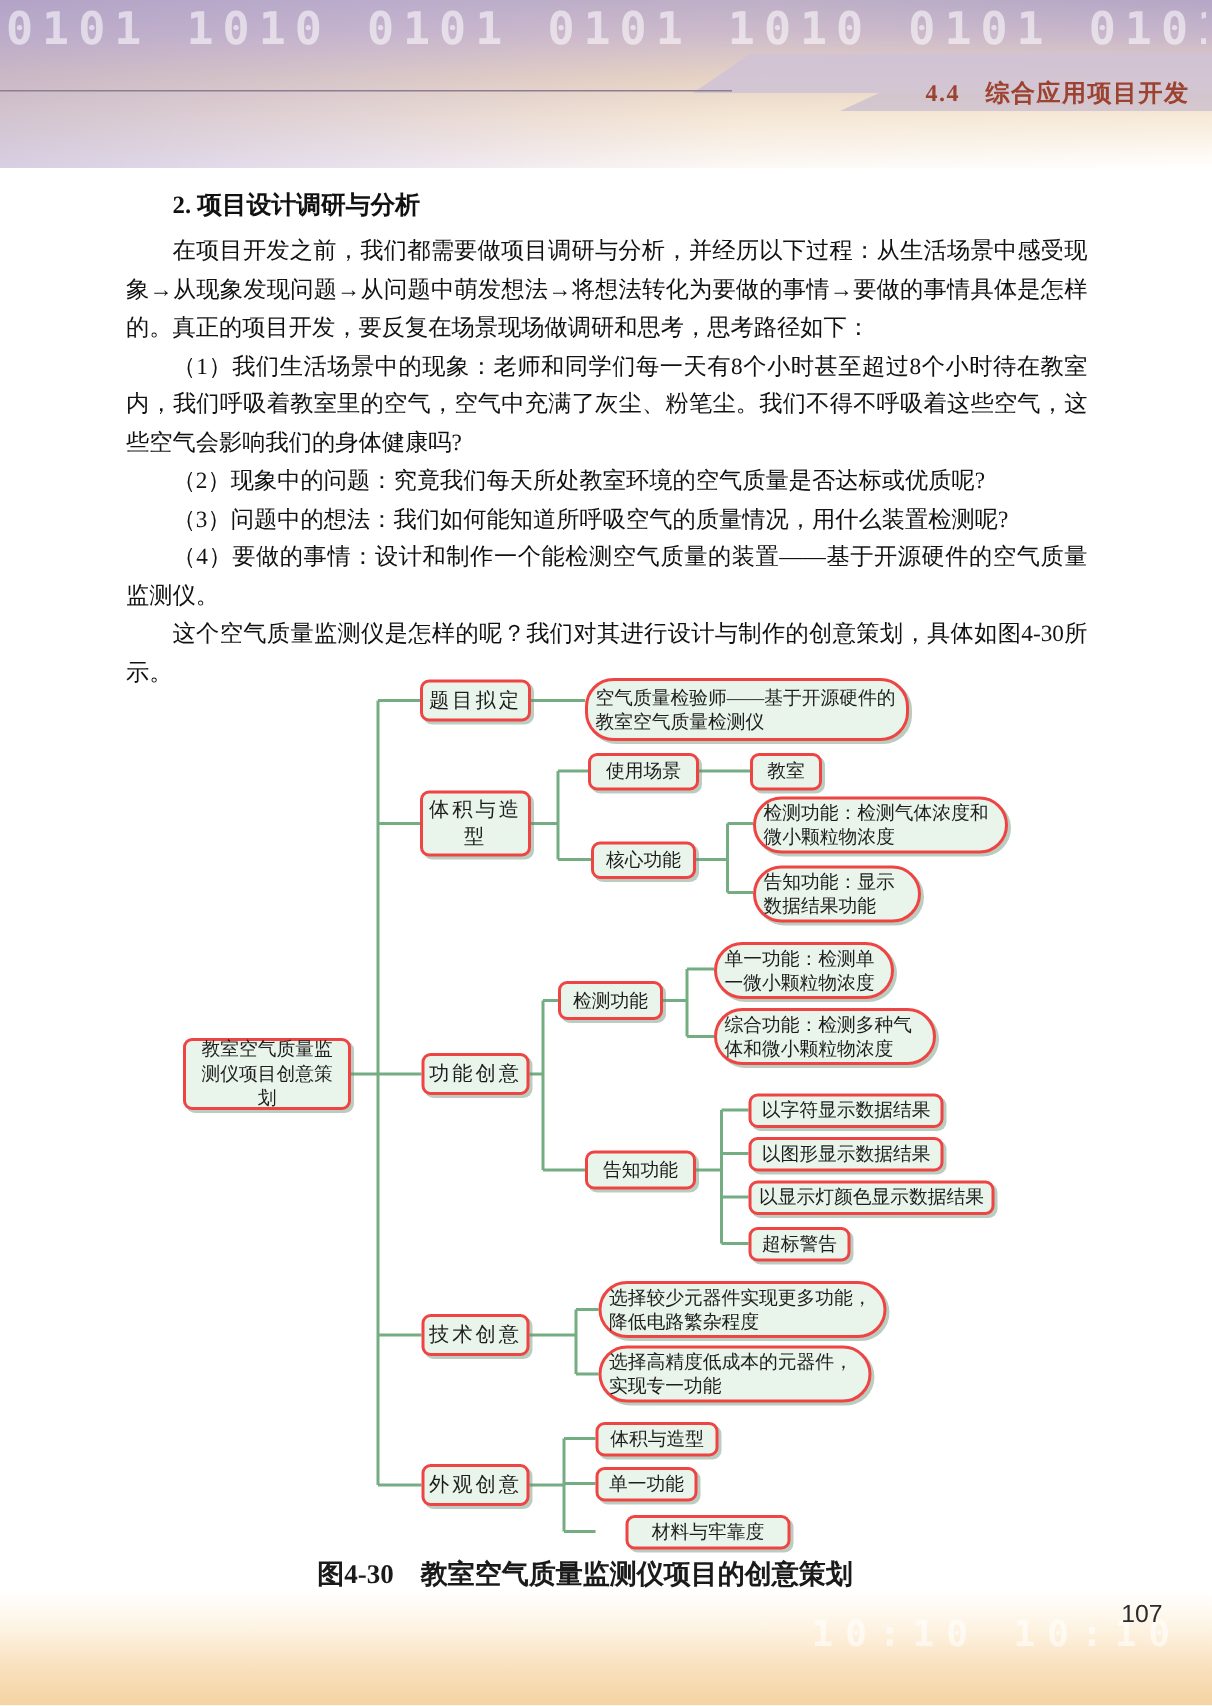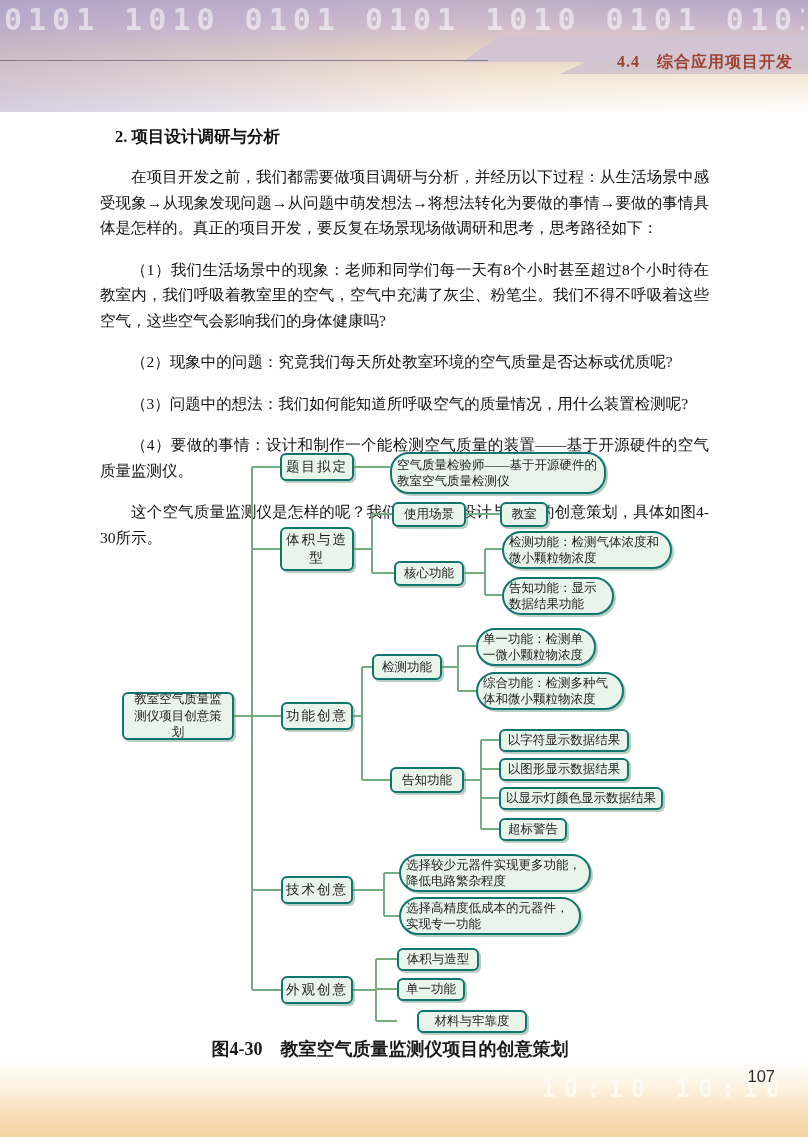--- a/index.html
+++ b/index.html
@@ -18,27 +18,27 @@
   .hdr-band1{position:absolute;left:462px;top:36px;width:346px;height:26px;background:#cfc2d5;opacity:.85;
     -webkit-clip-path:polygon(0 100%,38px 0,100% 0,100% 100%);clip-path:polygon(0 100%,38px 0,100% 0,100% 100%);}
   .hdr-band2{position:absolute;left:560px;top:62px;width:248px;height:12px;background:#c8bacd;opacity:.7;
     -webkit-clip-path:polygon(26px 0,100% 0,100% 100%,0 100%);clip-path:polygon(26px 0,100% 0,100% 100%,0 100%);}
   .hdr-title{position:absolute;right:15px;top:52px;font-size:16px;font-weight:bold;
     color:#9c4231;letter-spacing:1px;text-align:center;}
 
   
   .content{position:absolute;left:84px;top:126px;width:641px;color:#111;}
   .content h3{margin:0 0 7px 31px;font-size:16.5px;font-weight:bold;}
-  .content p{margin:16px;font-size:15.5px;line-height:25.5px;text-indent:2em;
+  .content p{margin:0;font-size:15.5px;line-height:25.5px;text-indent:2em;
     text-align:justify;word-break:break-all;}
 
   
   .diagram{position:absolute;left:0;top:0;width:808px;height:1137px;pointer-events:none;}
   .diagram svg{position:absolute;left:0;top:0;}
-  .node{position:absolute;box-sizing:border-box;background:#e9f4ea;border:2px solid #0f766e;
+  .node{position:absolute;box-sizing:border-box;background:#e9f4ea;border:2px solid #ef4444;
     border-radius:6px;box-shadow:2px 2px 0 rgba(105,145,115,.45);color:#1d1d1d;
     display:flex;align-items:center;font-size:12.5px;line-height:1.32;
     word-break:break-all;padding:1px 5px;}
   .node.center{justify-content:center;text-align:center;}
   .node.left{justify-content:flex-start;text-align:left;border-radius:19px;}
   .node.branch{font-size:13.5px;letter-spacing:2px;padding:1px 3px;}
   .fig-caption{position:absolute;left:120px;top:1037px;width:540px;text-align:center;
     font-size:18px;font-weight:700;color:#1a1a1a;}
 
   

